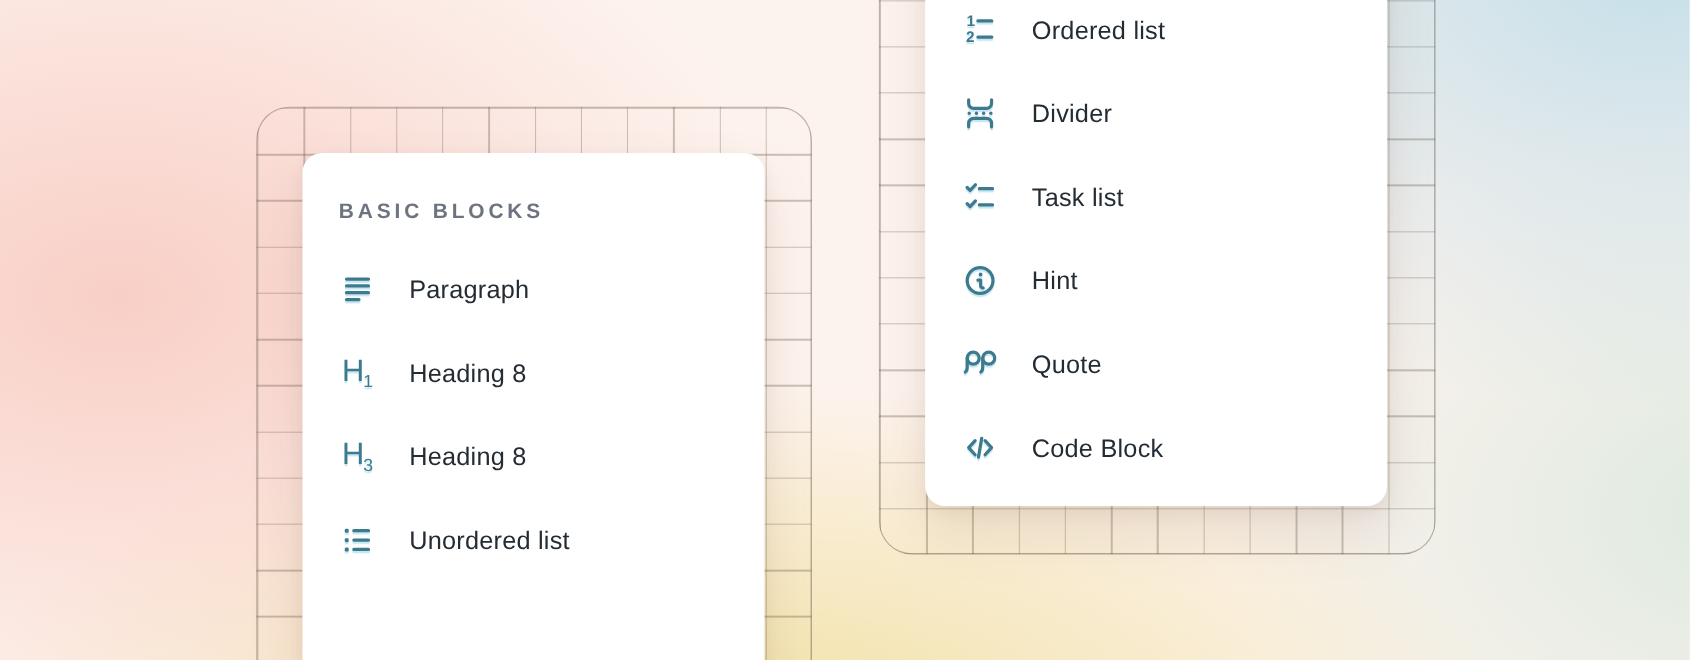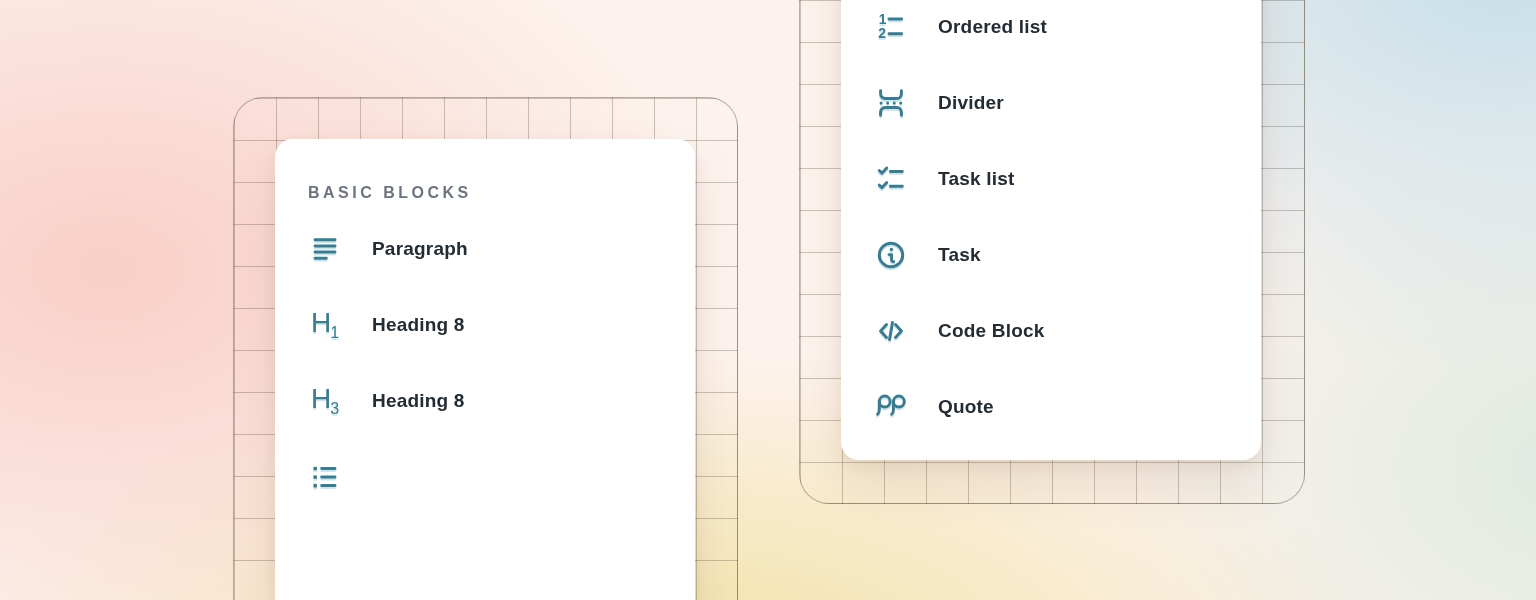--- a/index.html
+++ b/index.html
@@ -33,42 +33,43 @@
     box-sizing:border-box;
     background:var(--card_bg,#fff);
     border-radius:18px;
     box-shadow:0 24px 48px rgba(130,90,70,.14), 0 6px 14px rgba(130,90,70,.08);
   }
   #card-left  { left:275px; top:139px; width:420px; height:520px; padding:36px 0 0 33px; }
   #card-right { left:841px; top:-89px; width:420px; height:549px; padding:78px 0 0 33px; }
 
   .section-label {
     height:36px; line-height:36px;
-    font-size:16px; font-weight:700;
+    margin-bottom:14px;
+    font-size:19px; font-weight:700;
     letter-spacing:3.5px;
     color:var(--section_label,#6D7480);
   }
 
   .menu-item { height:76px; display:flex; align-items:center; cursor:pointer; }
   .icon {
     width:34px; height:34px; flex:0 0 34px;
     display:flex; align-items:center; justify-content:center;
     margin-right:30px;
     color:var(--icon_teal,#3D7A8D);
     filter:drop-shadow(0 2px 0 var(--icon_shadow,#C9E7F0));
   }
   .icon svg { width:32px; height:32px; display:block; }
   .icon svg * { vector-effect:none; }
   .hletter {
     font-size:28px; font-weight:400; line-height:1;
     color:var(--icon_teal,#3D7A8D);
   }
   .hletter sub { font-size:16px; vertical-align:-6px; margin-left:-1px; }
   .menu-label {
-    font-size:19px; font-weight:700;
+    font-size:23px; font-weight:400;
     letter-spacing:.2px;
     color:var(--item_text,#232B33);
     white-space:nowrap;
   }
 </style>
 </head>
 <body style="--icon_teal: #3D7A8D; --icon_shadow: #C9E7F0; --item_text: #232B33; --section_label: #6D7480; --card_bg: #FFFFFF; --grid_line: rgba(95,82,66,0.38); --bg_pink: #F8D3CB; --bg_yellow: #F1E0A0; --bg_blue: #C2DEE9; --bg_green: #D8E8DE; --bg_base: #FDF3EE;">
 
 <div class="grid" id="grid-left"></div>
 <div class="grid" id="grid-right"></div>
@@ -100,20 +101,21 @@
         <span class="icon">
           <svg viewBox="0 0 24 24" fill="none" stroke="currentColor" stroke-width="2.2" stroke-linecap="round" stroke-linejoin="round">
             <path d="M9.5 5.6h10M9.5 12h10M9.5 18.4h10"></path>
             <g fill="currentColor" stroke="none">
               <rect x="3.3" y="4.3" width="2.7" height="2.7" rx="0.9"></rect>
               <rect x="3.3" y="10.7" width="2.7" height="2.7" rx="0.9"></rect>
               <rect x="3.3" y="17.1" width="2.7" height="2.7" rx="0.9"></rect>
             </g>
           </svg>
         </span>
+        <span class="menu-label">Unordered list</span>
       </div>
     </div>
 </div>
 
 <div class="card" id="card-right">
   <div id="right-list">
       <div class="menu-item">
         <span class="icon">
           <svg viewBox="0 0 24 24" fill="none" stroke="currentColor" stroke-width="2.2" stroke-linecap="round" stroke-linejoin="round">
             <path d="M10.5 6h9.5M10.5 17h9.5"></path>
@@ -148,35 +150,35 @@
         <span class="menu-label">Task list</span>
       </div>
       <div class="menu-item">
         <span class="icon">
           <svg viewBox="0 0 24 24" fill="none" stroke="currentColor" stroke-width="2.2" stroke-linecap="round" stroke-linejoin="round">
             <circle cx="12" cy="12" r="8.8"></circle>
             <path d="M10.5 11.7h1.9v3.9a1.6 1.6 0 0 0 1.7 1.5"></path>
             <circle cx="12.3" cy="7.9" r="1.3" fill="currentColor" stroke="none"></circle>
           </svg>
         </span>
-        <span class="menu-label">Task</span>
-      </div>
-      <div class="menu-item">
-        <span class="icon">
-          <svg viewBox="0 0 24 24" fill="none" stroke="currentColor" stroke-width="2.2" stroke-linecap="round" stroke-linejoin="round">
-            <path d="M8.6 7.2L4.2 12l4.4 4.8M15.4 7.2L19.8 12l-4.4 4.8M13.1 5.6l-2.2 12.8"></path>
-          </svg>
-        </span>
-        <span class="menu-label">Code Block</span>
+        <span class="menu-label">Hint</span>
       </div>
       <div class="menu-item">
         <span class="icon">
           <svg viewBox="0 0 24 24" fill="none" stroke="currentColor" stroke-width="2.2" stroke-linecap="round" stroke-linejoin="round">
             <circle cx="7.3" cy="7.9" r="4.1"></circle>
             <path d="M3.2 7.9v6.3c0 1.7-.4 2.6-1.3 3.2"></path>
             <circle cx="17.9" cy="7.9" r="4.1"></circle>
             <path d="M13.8 7.9v6.3c0 1.7-.4 2.6-1.3 3.2"></path>
           </svg>
         </span>
         <span class="menu-label">Quote</span>
       </div>
+      <div class="menu-item">
+        <span class="icon">
+          <svg viewBox="0 0 24 24" fill="none" stroke="currentColor" stroke-width="2.2" stroke-linecap="round" stroke-linejoin="round">
+            <path d="M8.6 7.2L4.2 12l4.4 4.8M15.4 7.2L19.8 12l-4.4 4.8M13.1 5.6l-2.2 12.8"></path>
+          </svg>
+        </span>
+        <span class="menu-label">Code Block</span>
+      </div>
     </div>
 </div>
 
 </body></html>

